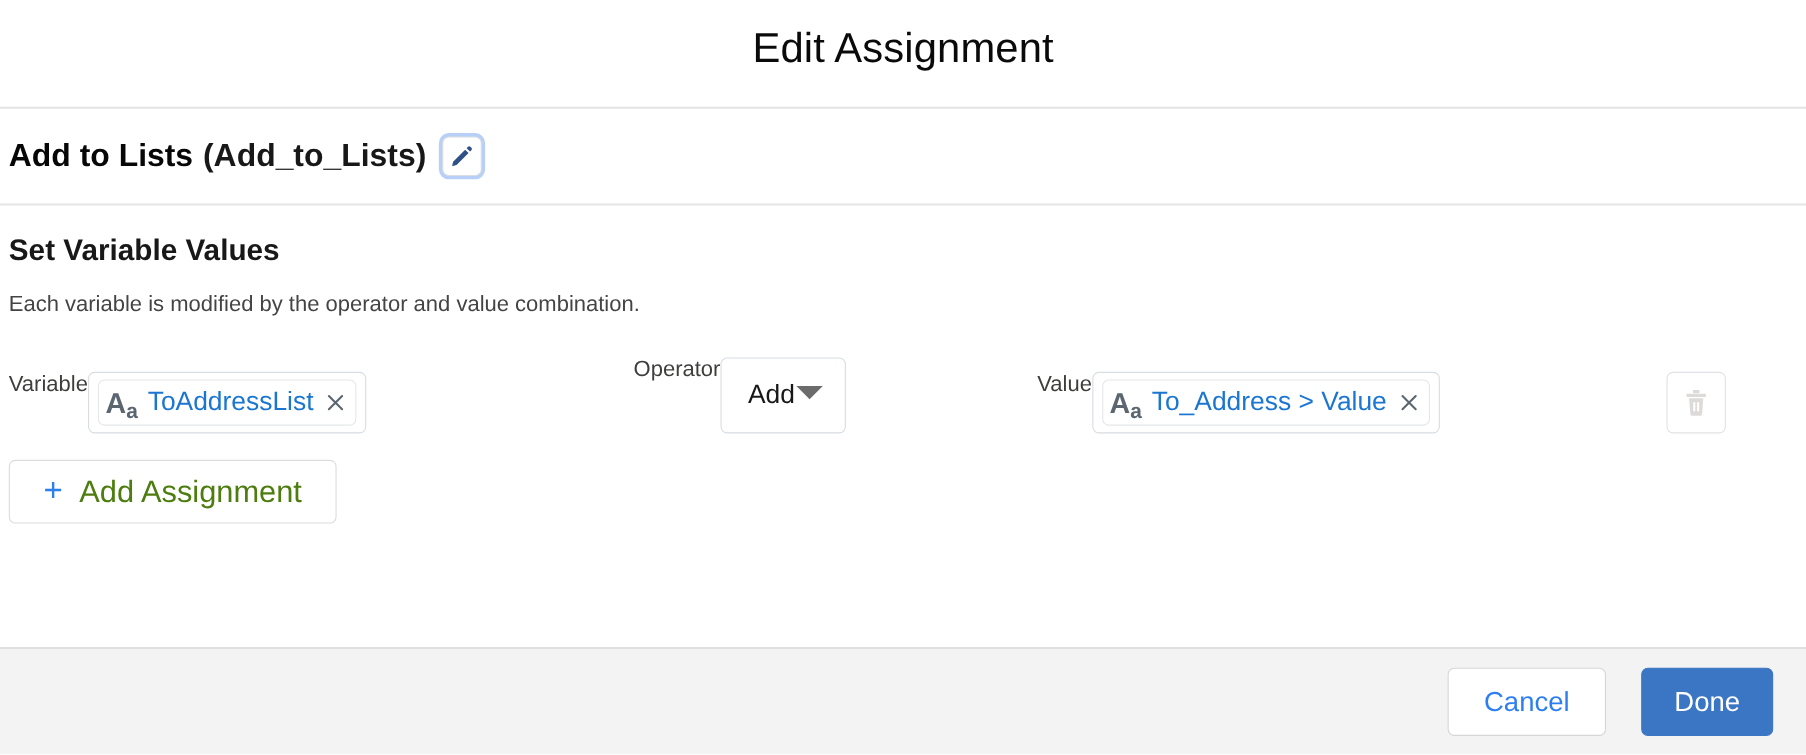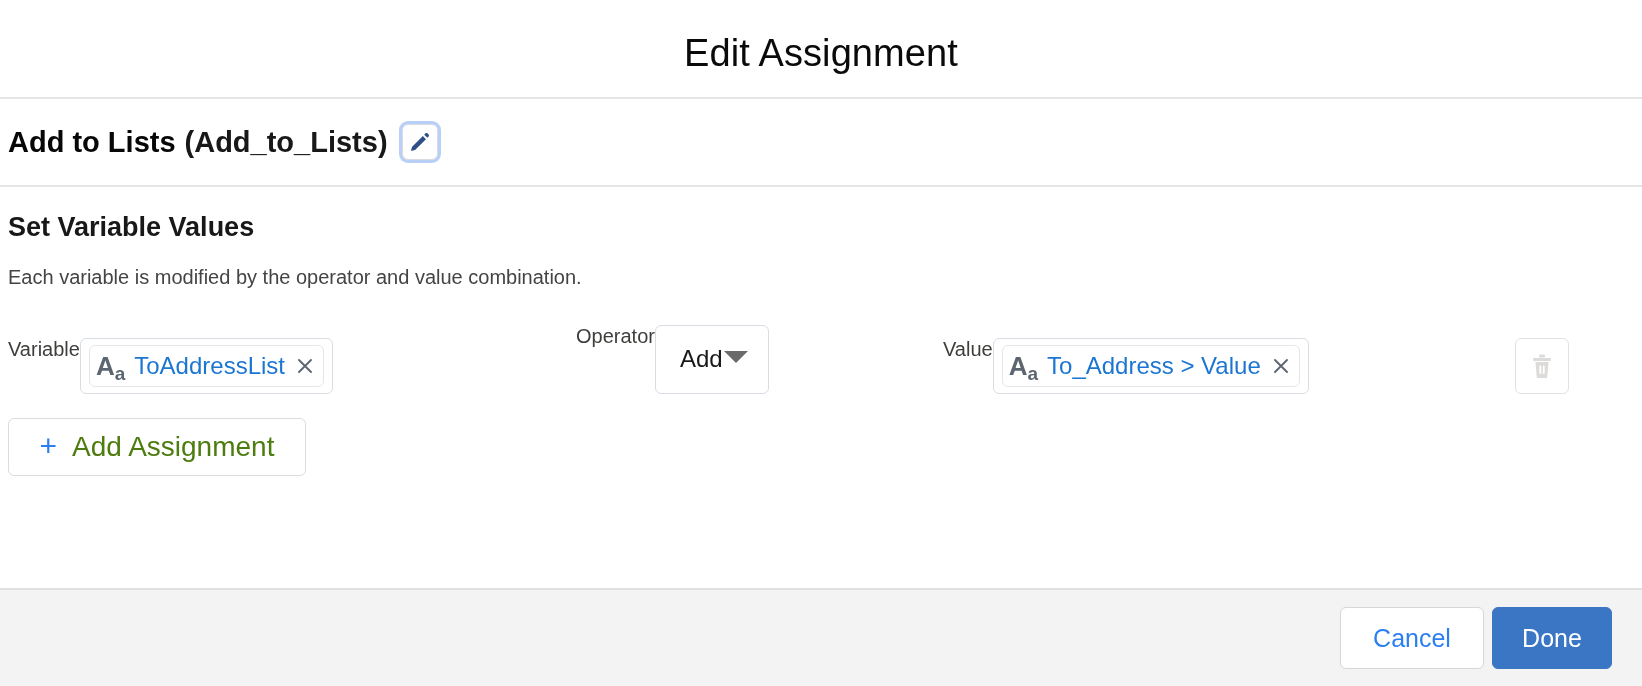--- a/index.html
+++ b/index.html
@@ -18,21 +18,21 @@
     display: flex;
     flex-direction: column;
     overflow: hidden;
   }
 
   
   .modal-header {
     height: 99px;
     flex: 0 0 99px;
     display: flex;
-    align-items: flex-end;
+    align-items: flex-start;
     justify-content: center;
     background: #ffffff;
     border-bottom: 2px solid #e5e5e5;
   }
   .modal-title {
     font-size: 38px;
     font-weight: 400;
     color: #0a0a0a;
     letter-spacing: 0.1px;
     line-height: 1;
@@ -228,21 +228,21 @@
   
   .modal-footer {
     flex: 0 0 98px;
     height: 98px;
     background: #f3f3f3;
     border-top: 2px solid #e0e0e0;
     display: flex;
     align-items: center;
     justify-content: flex-end;
     padding-right: 30px;
-    gap: 8px;
+    gap: 32px;
   }
   .btn {
     height: 62px;
     border-radius: 6px;
     font-size: 25px;
     line-height: 1;
     display: inline-flex;
     align-items: center;
     justify-content: center;
     cursor: pointer;

